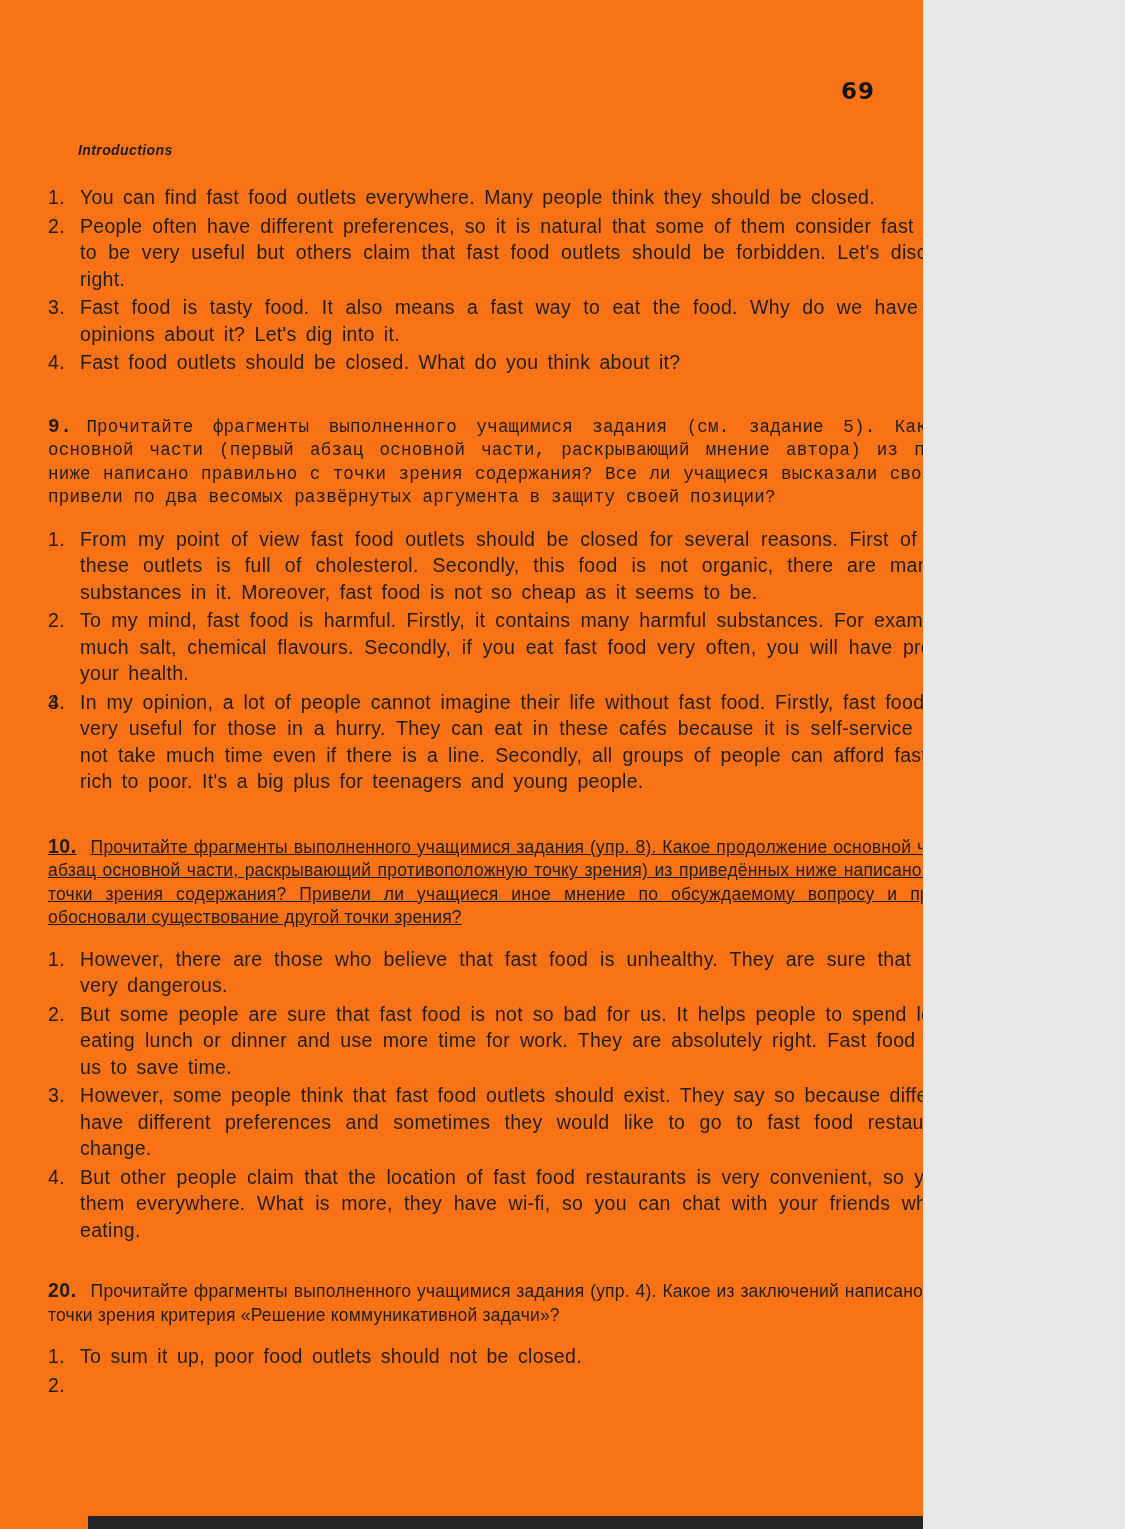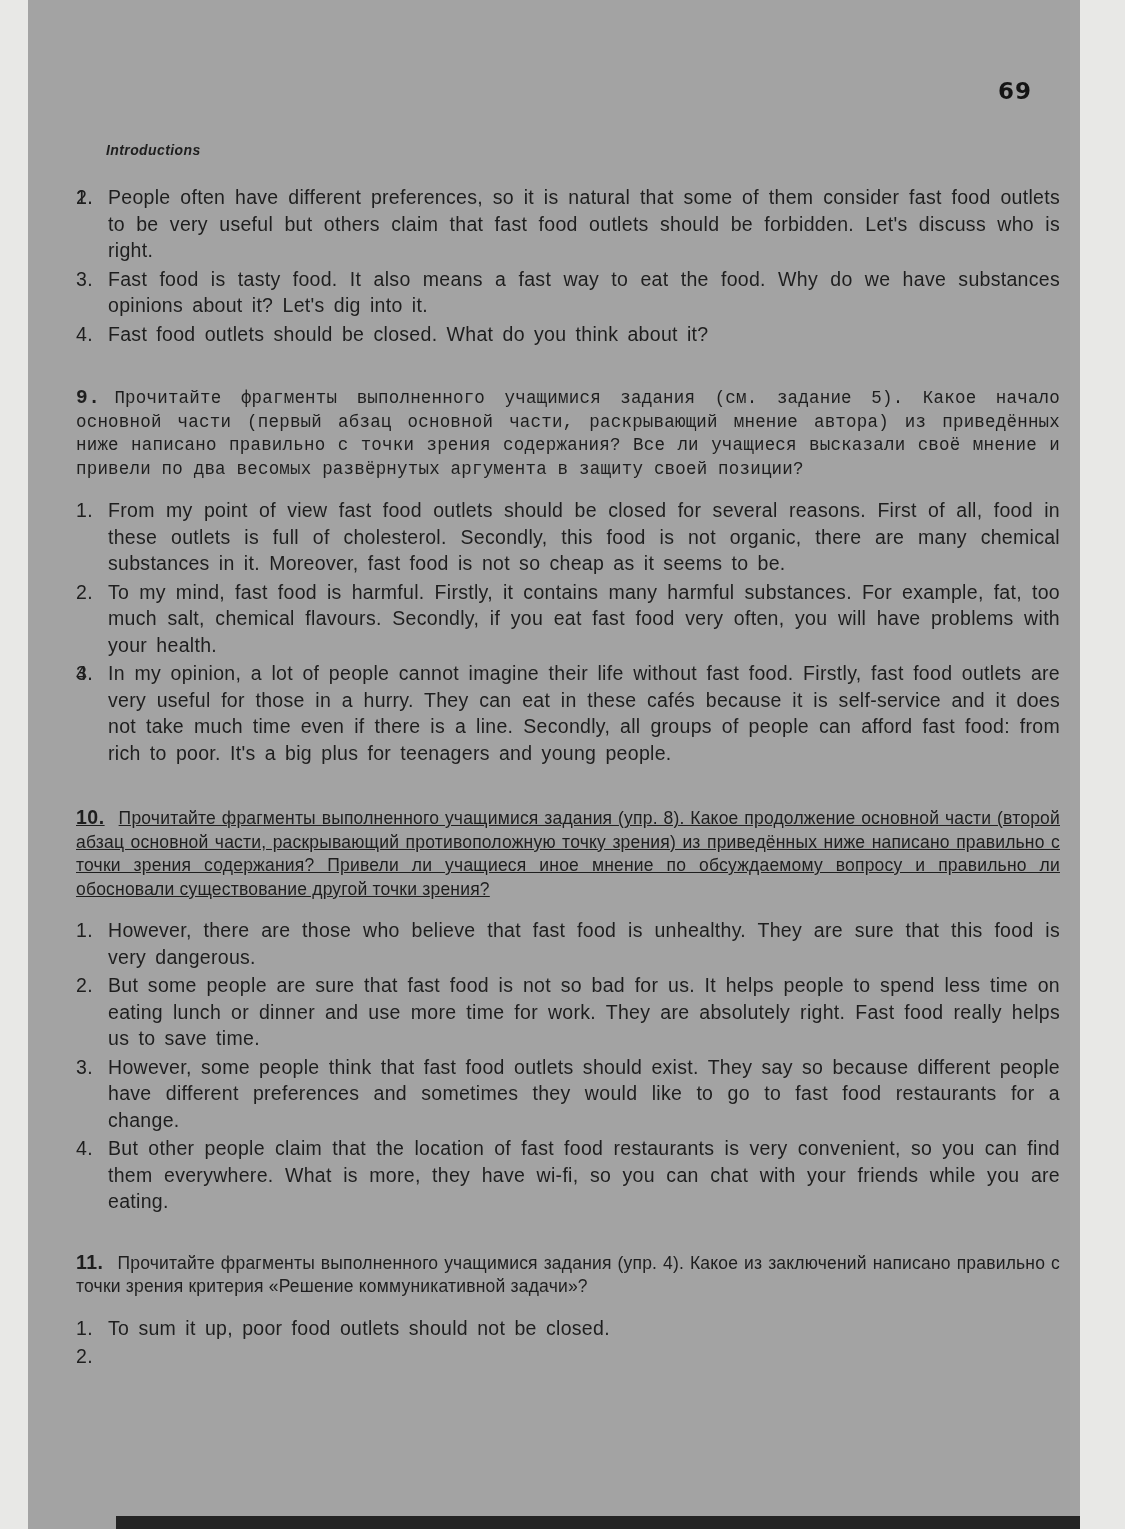--- a/index.html
+++ b/index.html
@@ -2,28 +2,27 @@
 <html><head>
 <meta charset="utf-8">
 <style>
   html, body {
     margin: 0;
     padding: 0;
     background: #e8e8e6;
   }
   .page {
     position: relative;
-    width: 1052px;
+    width: 923px;
     height: 1529px;
-    background: #a3a3a3;
+    background: #f97316;
     overflow: hidden;
     font-family: "Liberation Sans", sans-serif;
     color: #1e1e1e;
     box-sizing: border-box;
-    margin-left: 28px;
   }
   .page-number {
     position: absolute;
     top: 78px;
     right: 48px;
     font-size: 23px;
     font-weight: bold;
     letter-spacing: 1px;
     color: #151515;
     font-family: "DejaVu Sans", sans-serif;
@@ -92,20 +91,21 @@
 <div class="page">
   <div class="page-number">69</div>
 
   <div class="content">
 
     <h2 class="intro-title">Introductions</h2>
 
     <ol class="num-list">
       <li>
         <span class="n">1.</span>
+        <span class="t">You can find fast food outlets everywhere. Many people think they should be closed.</span>
       </li>
       <li>
         <span class="n">2.</span>
         <span class="t">People often have different preferences, so it is natural that some of them consider fast food outlets to be very useful but others claim that fast food outlets should be forbidden. Let's discuss who is right.</span>
       </li>
       <li>
         <span class="n">3.</span>
         <span class="t">Fast food is tasty food. It also means a fast way to eat the food. Why do we have substances opinions about it? Let's dig into it.</span>
       </li>
       <li>
@@ -153,21 +153,21 @@
         <span class="n">3.</span>
         <span class="t">However, some people think that fast food outlets should exist. They say so because different people have different preferences and sometimes they would like to go to fast food restaurants for a change.</span>
       </li>
       <li>
         <span class="n">4.</span>
         <span class="t">But other people claim that the location of fast food restaurants is very convenient, so you can find them everywhere. What is more, they have wi-fi, so you can chat with your friends while you are eating.</span>
       </li>
     </ol>
 
     <p class="ex-head gap-ex11">
-      <span class="exnum">11.</span><span>Прочитайте фрагменты выполненного учащимися задания (упр. 4). Какое из заключений написано правильно с точки зрения критерия «Решение коммуникативной задачи»?</span>
+      <span class="exnum">20.</span><span>Прочитайте фрагменты выполненного учащимися задания (упр. 4). Какое из заключений написано правильно с точки зрения критерия «Решение коммуникативной задачи»?</span>
     </p>
 
     <ol class="num-list">
       <li>
         <span class="n">1.</span>
         <span class="t">To sum it up, poor food outlets should not be closed.</span>
       </li>
       <li>
         <span class="n">2.</span>
       </li>

